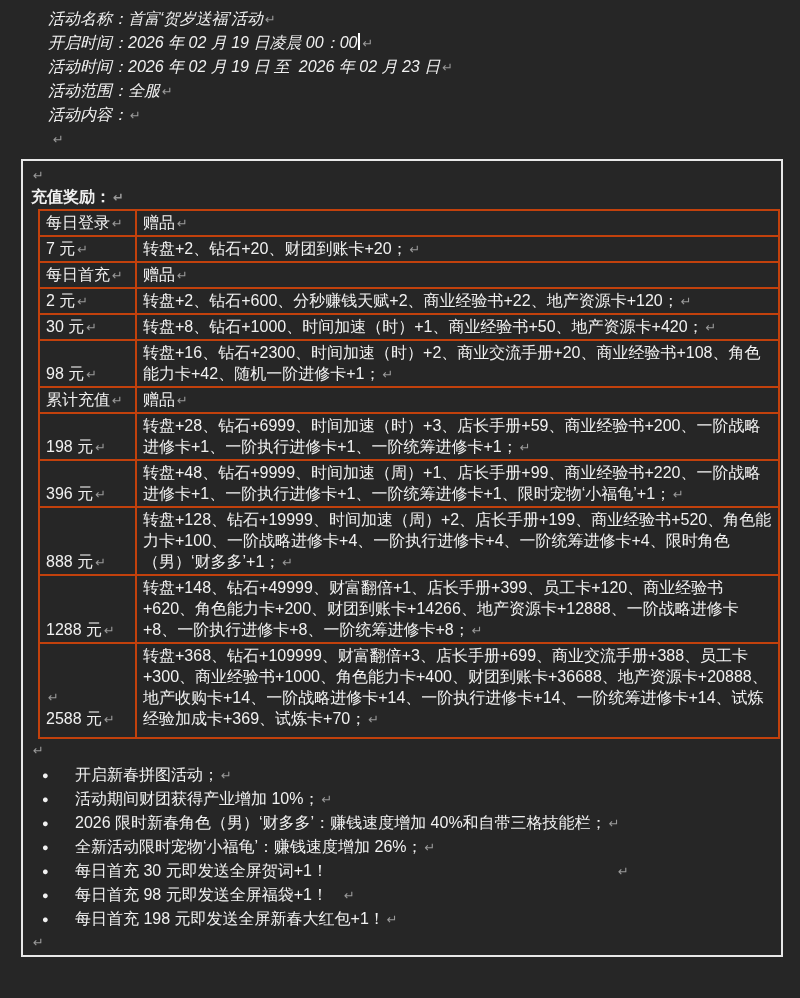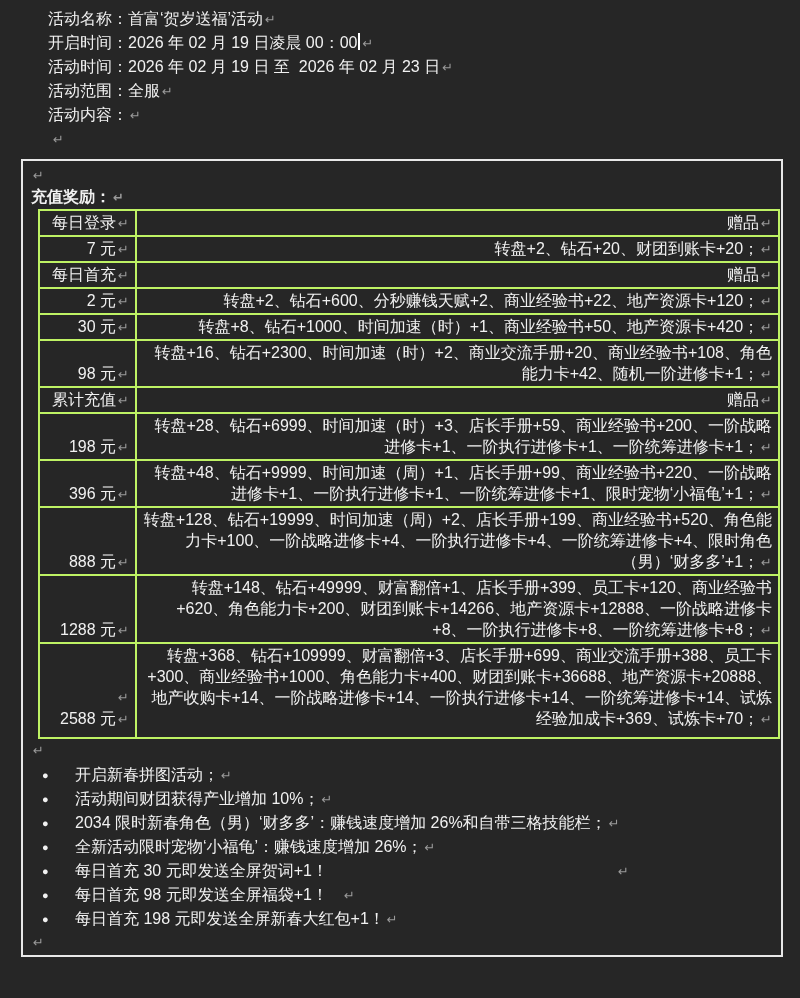--- a/index.html
+++ b/index.html
@@ -6,39 +6,39 @@
   body{
     width:800px;height:998px;overflow:hidden;
     background:#262626;color:#f1f1f1;
     font-family:"Liberation Sans","DejaVu Sans",sans-serif;
     font-size:16px;
   }
   .doc-text{white-space:pre-wrap;}
   .pilcrow{color:#9a9a9a;font-size:13px;margin-left:2px;font-family:"DejaVu Sans",sans-serif;}
   .caret{display:inline-block;width:2px;height:17px;background:#ffffff;vertical-align:-2px;margin-left:1px;}
 
-  .header-section{padding:7px 20px 0 48px;}
+  .header-section{padding:7px 20px 0 48px;font-style:italic;}
   .doc-line{line-height:23px;}
   .empty-line-top{padding-left:51px;line-height:23px;}
 
   .reward-box{
     margin:8px 0 0 21px;width:762px;box-sizing:border-box;
     border:2px solid #e8e8e8;padding:3px 9px 2px 8px;
   }
   .box-pilcrow-line{line-height:21px;}
   .box-title-line{line-height:21px;font-weight:bold;}
 
   table.rewards{
     border-collapse:collapse;table-layout:fixed;
     margin-left:7px;width:742px;margin-top:1px;
   }
   table.rewards td{
-    border:2px solid #bef264;
+    border:2px solid #c2410c;
     padding:1px 6px;line-height:21px;
-    vertical-align:bottom;word-break:break-word;text-align:right;
+    vertical-align:bottom;word-break:break-word;
   }
   td.tier-cell{width:83px;overflow:hidden;vertical-align:bottom;}
   td.reward-cell .doc-text{white-space:pre-wrap;}
   tr.row-extra td{padding-bottom:7px;border-radius:30px;}
   .cell-line{line-height:21px;white-space:nowrap;}
 
   .bullet-list{margin-top:2px;}
   .bullet-item{line-height:23px;margin-left:11px;}
   .bullet-icon{display:inline-block;width:33px;font-size:11px;color:#f1f1f1;vertical-align:1px;}
   .bullet-gap{display:inline-block;height:1px;}
@@ -146,21 +146,21 @@
             <td class="reward-cell"><span class="doc-text">转盘+368、钻石+109999、财富翻倍+3、店长手册+699、商业交流手册+388、员工卡+300、商业经验书+1000、角色能力卡+400、财团到账卡+36688、地产资源卡+20888、地产收购卡+14、一阶战略进修卡+14、一阶执行进修卡+14、一阶统筹进修卡+14、试炼经验加成卡+369、试炼卡+70；</span><span class="pilcrow">↵</span></td>
           </tr>
         </tbody>
     </table>
 
     <div class="box-pilcrow-line"><span class="pilcrow">↵</span></div>
 
     <div class="bullet-list">
         <div class="bullet-item"><span class="bullet-icon">●</span><span class="doc-text">开启新春拼图活动；</span><span class="pilcrow">↵</span></div>
         <div class="bullet-item"><span class="bullet-icon">●</span><span class="doc-text">活动期间财团获得产业增加 10%；</span><span class="pilcrow">↵</span></div>
-        <div class="bullet-item"><span class="bullet-icon">●</span><span class="doc-text">2034 限时新春角色（男）‘财多多’：赚钱速度增加 26%和自带三格技能栏；</span><span class="pilcrow">↵</span></div>
+        <div class="bullet-item"><span class="bullet-icon">●</span><span class="doc-text">2026 限时新春角色（男）‘财多多’：赚钱速度增加 40%和自带三格技能栏；</span><span class="pilcrow">↵</span></div>
         <div class="bullet-item"><span class="bullet-icon">●</span><span class="doc-text">全新活动限时宠物‘小福龟’：赚钱速度增加 26%；</span><span class="pilcrow">↵</span></div>
         <div class="bullet-item"><span class="bullet-icon">●</span><span class="doc-text">每日首充 30 元即发送全屏贺词+1！</span><span class="bullet-gap" style="width: 288px;"></span><span class="pilcrow">↵</span></div>
         <div class="bullet-item"><span class="bullet-icon">●</span><span class="doc-text">每日首充 98 元即发送全屏福袋+1！</span><span class="bullet-gap" style="width: 14px;"></span><span class="pilcrow">↵</span></div>
         <div class="bullet-item"><span class="bullet-icon">●</span><span class="doc-text">每日首充 198 元即发送全屏新春大红包+1！</span><span class="pilcrow">↵</span></div>
       </div>
 
     <div class="trailing-empty-line"><span class="pilcrow">↵</span></div>
   </div>
 
   <div class="note-paragraph">

